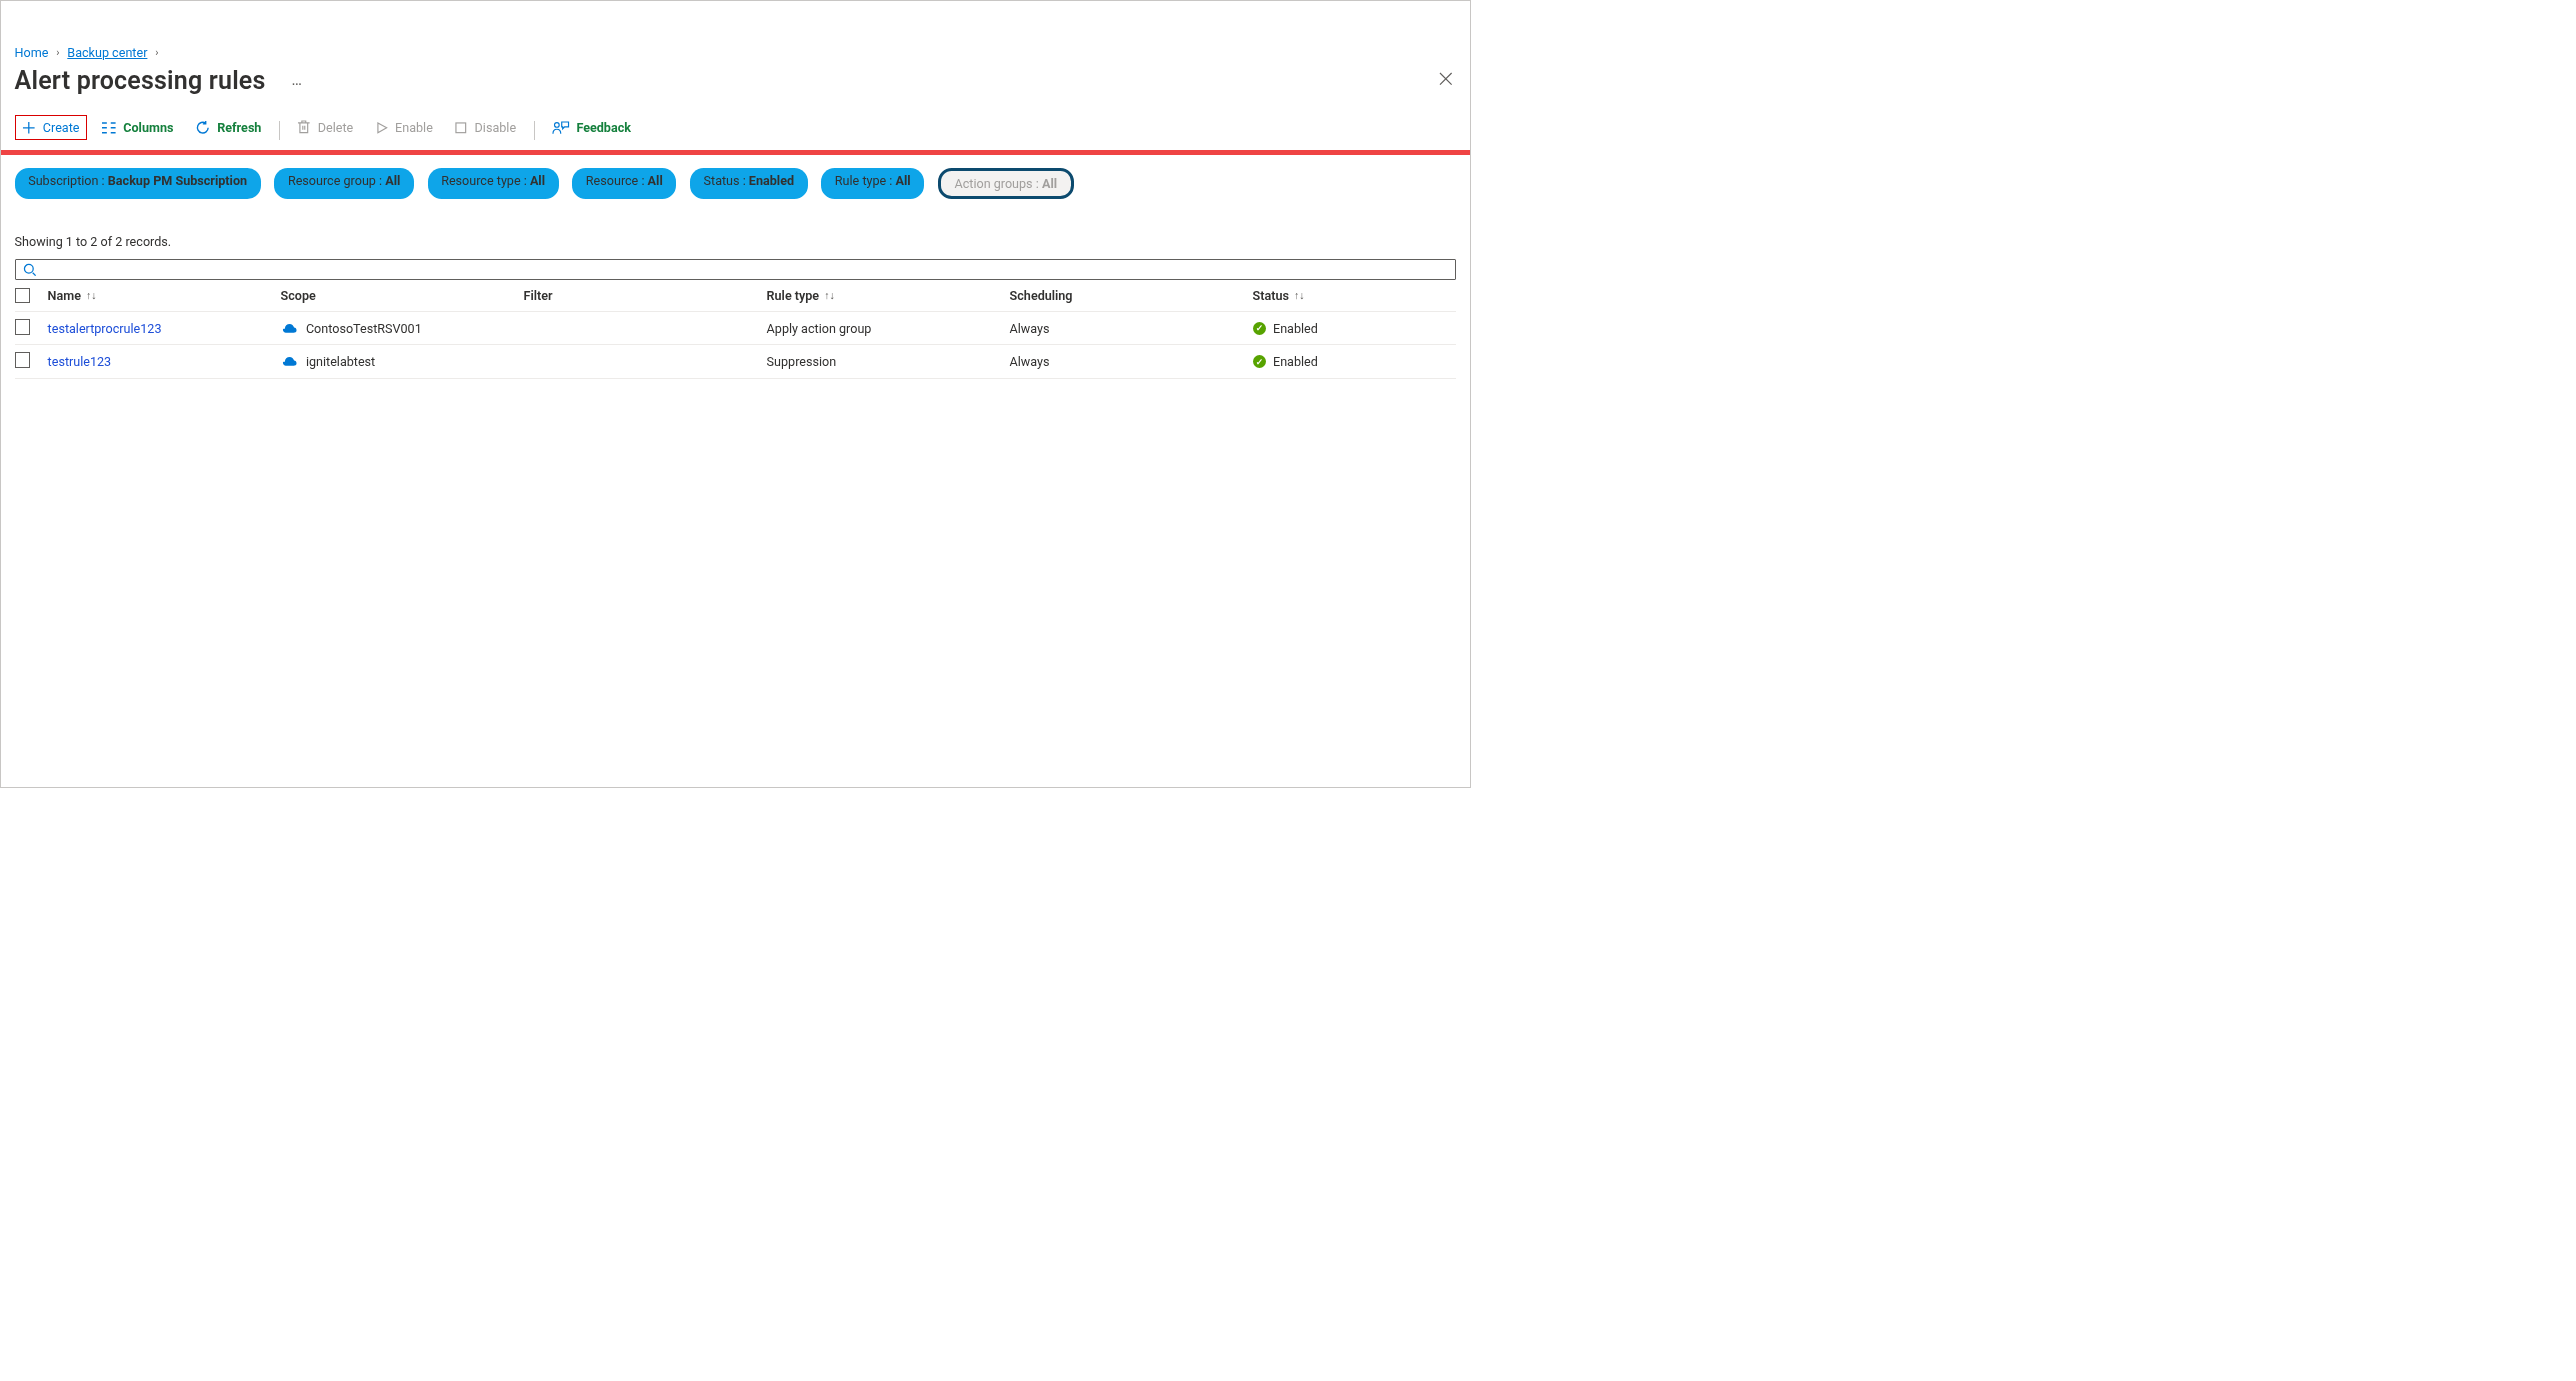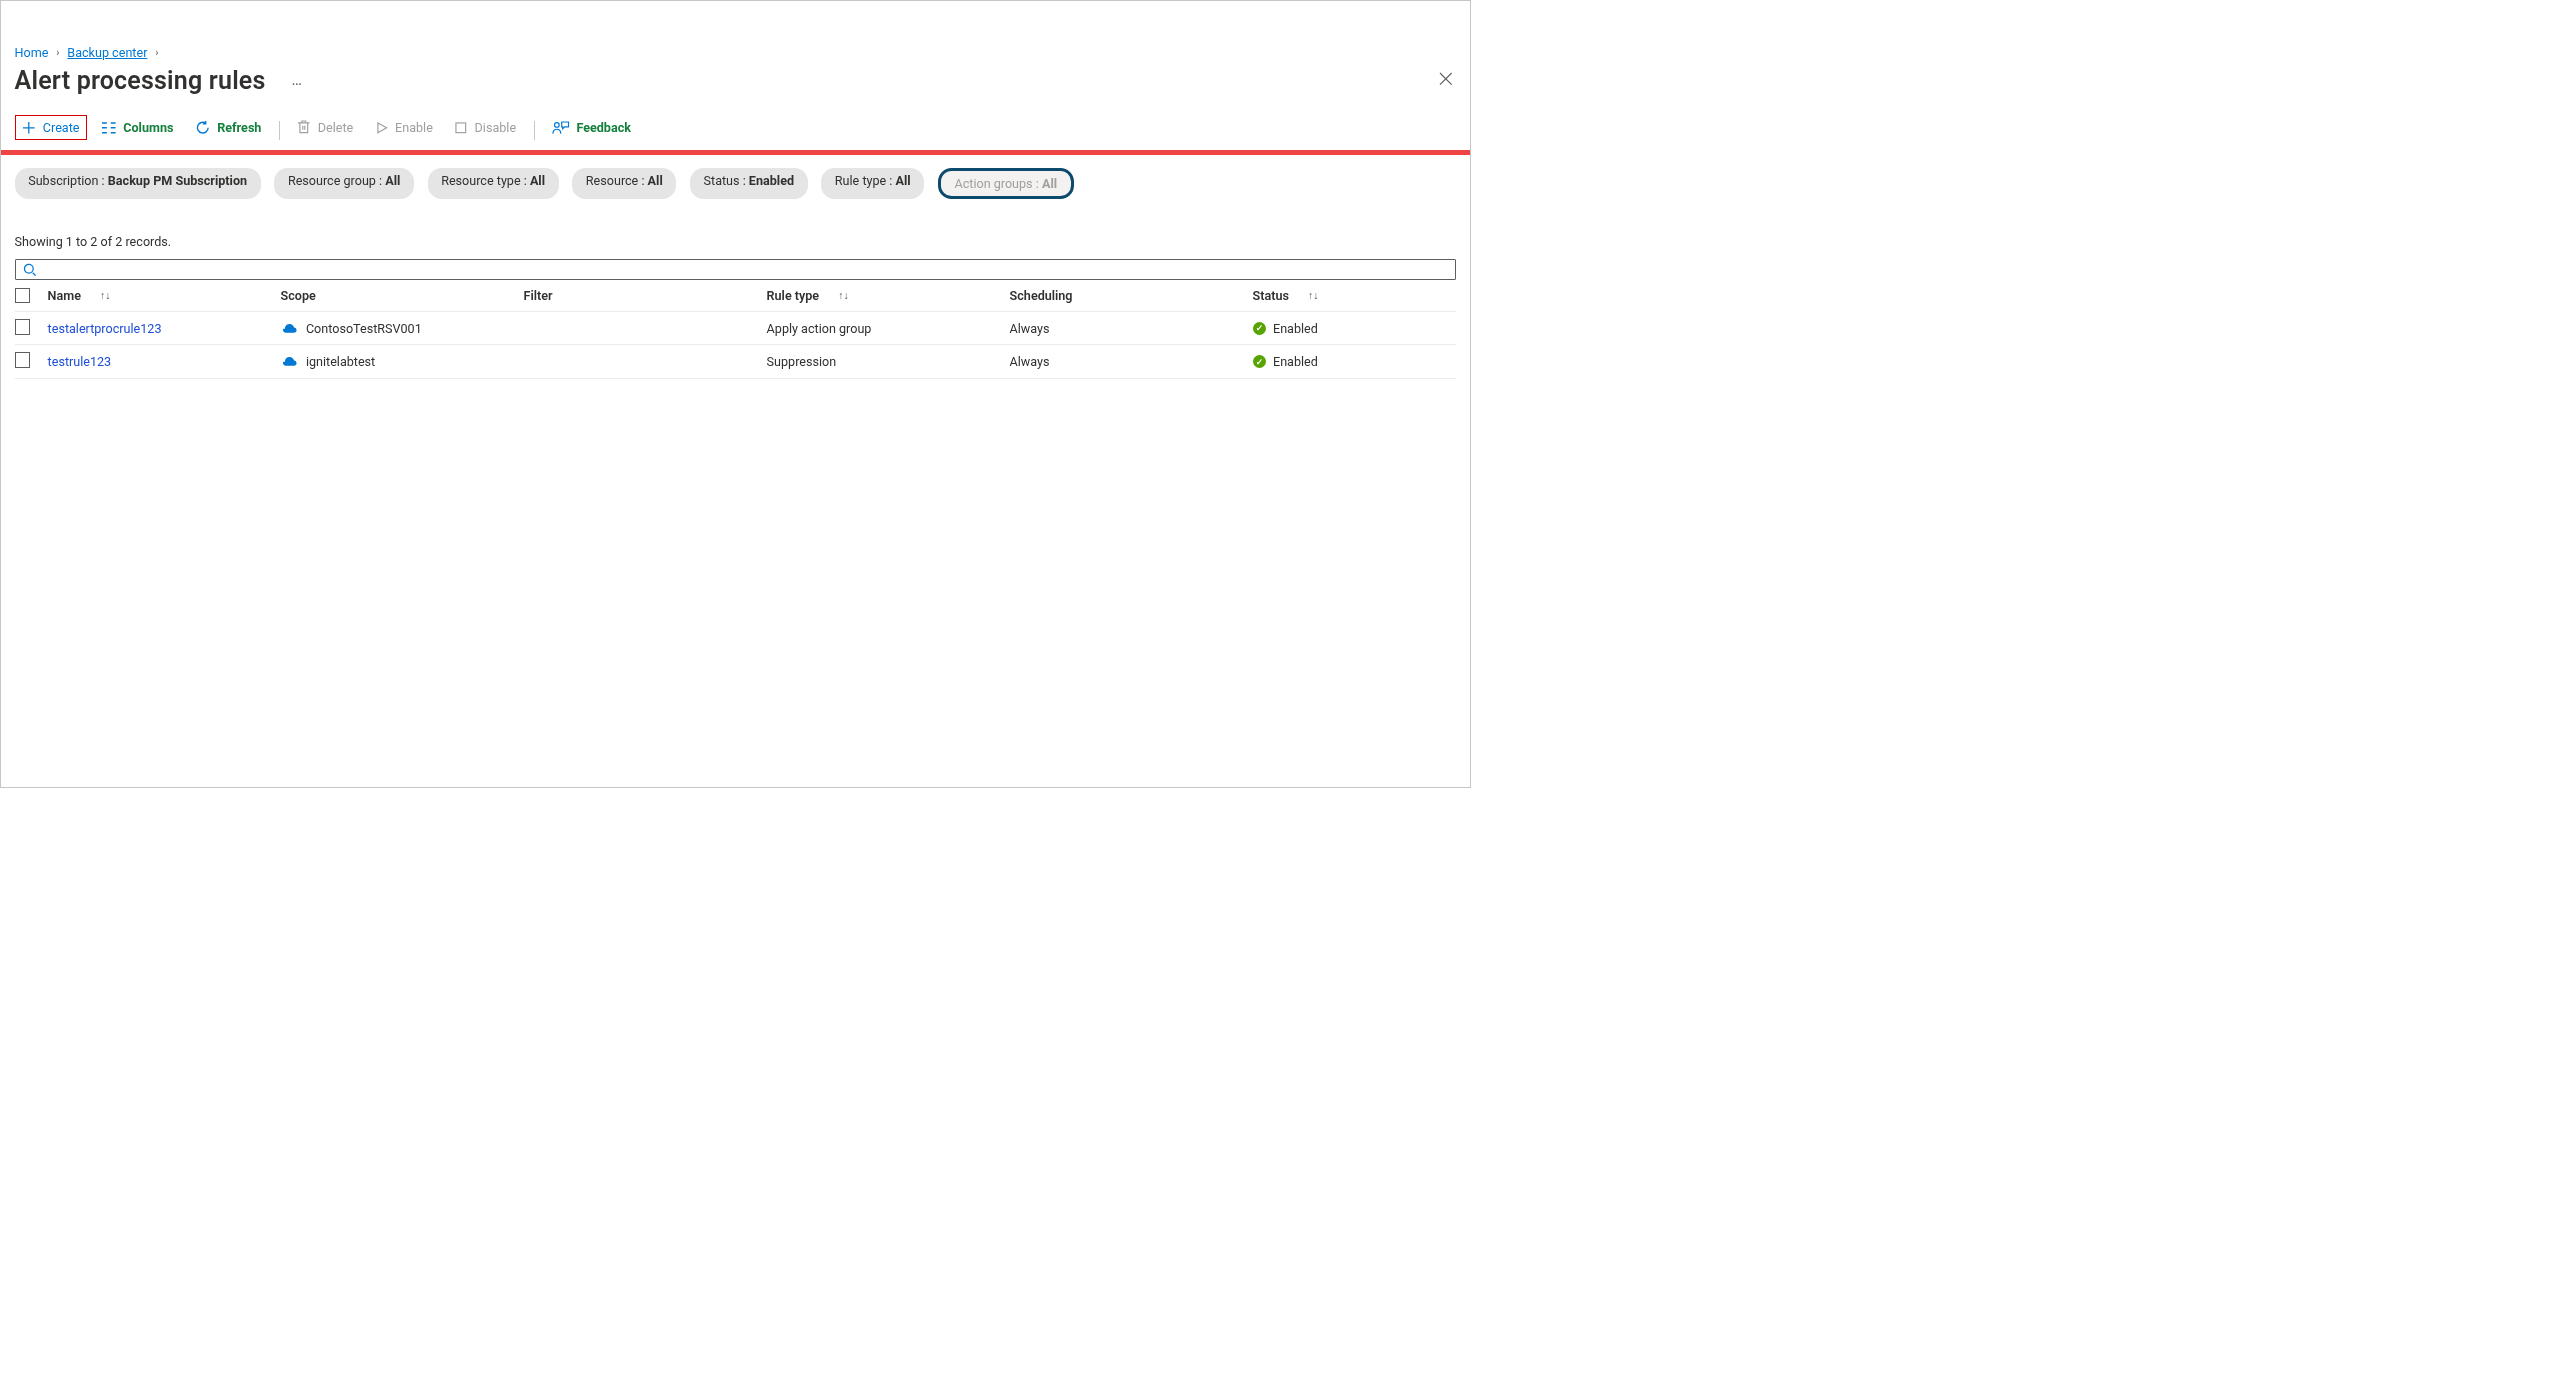--- a/index.html
+++ b/index.html
@@ -61,21 +61,21 @@
   .tool.columns svg, .tool.refresh svg, .tool.feedback svg { color: #0078d4; }
   .tool.columns span, .tool.refresh span, .tool.feedback span { color: #15803d; font-weight: bold; }
   .tool-sep { width: 1px; height: 19.5px; background: #c8c6c4; margin: 0 3.9px; }
 
   
   .filters {
     display: flex; gap: 13.6px; padding: 13.6px 13.6px 7.8px;
     flex-wrap: wrap;
   }
   .pill {
-    background: #e5e5e5; border-radius: 13.6px;
+    background: #0ea5e9; border-radius: 13.6px;
     padding: 4.9px 13.6px; font-size: 12.6px; color: #323130;
     cursor: pointer;
   }
   .pill .v { font-weight: 700; }
   .pill.disabled {
     background: #f3f2f1; color: #a19f9d; border: 3px solid #0c4a6e;
   }
 
   
   .records-line { padding: 27px 13.6px 9.7px; font-size: 12.6px; color: #323130; }
@@ -96,21 +96,21 @@
   .grid { margin: 0 13.6px; }
   .grid-header, .grid-row {
     display: grid;
     grid-template-columns: 33px 233px 243px 243px 243px 243px 1fr;
     align-items: center;
     border-bottom: 1px solid #edebe9;
   }
   .grid-header {
     font-weight: 600; padding: 7.8px 0;
   }
-  .grid-header .col { display: flex; align-items: center; gap: 19px; }
+  .grid-header .col { display: flex; align-items: center; gap: 5px; }
   .sort-icon { color: #605e5c; font-size: 10.7px; }
   .grid-row { padding: 6.8px 0; }
   .grid-row a { color: #1d4ed8; text-decoration: none; }
   .checkbox {
     width: 15.6px; height: 15.6px; border: 1px solid #605e5c; background: #fff;
     display: inline-block; cursor: pointer;
   }
   .scope-cell { display: flex; align-items: center; gap: 7.8px; }
   .status-cell { display: flex; align-items: center; gap: 6.8px; }
   .vault-icon {

